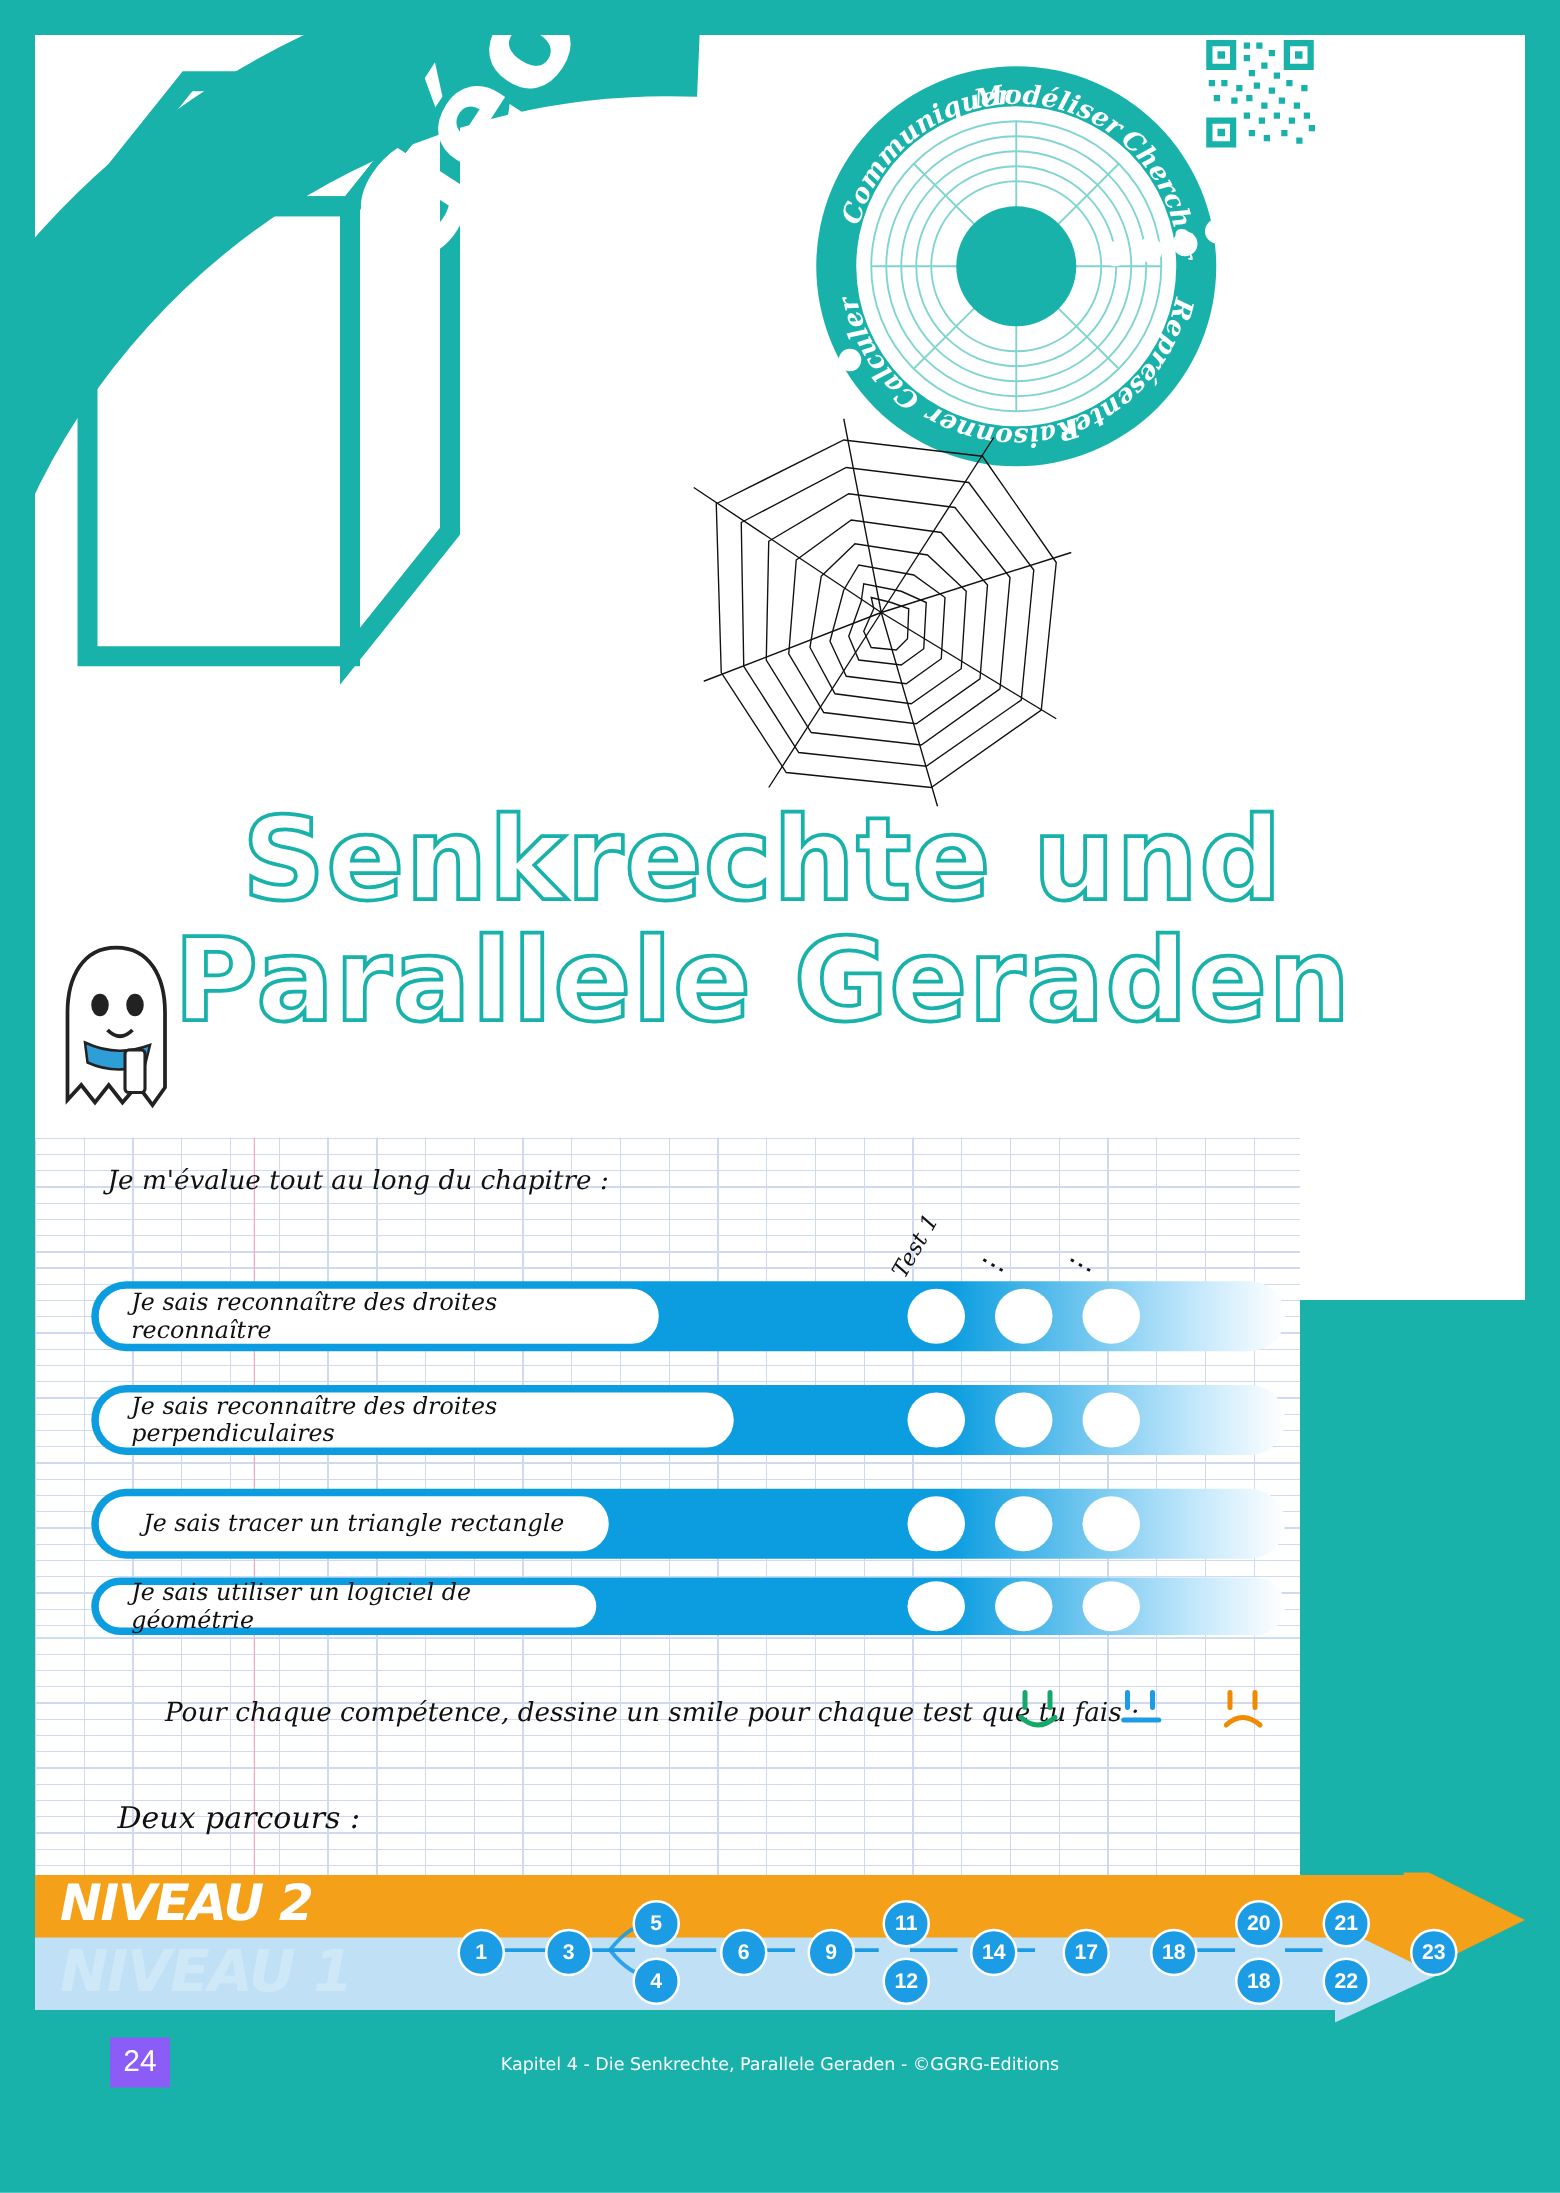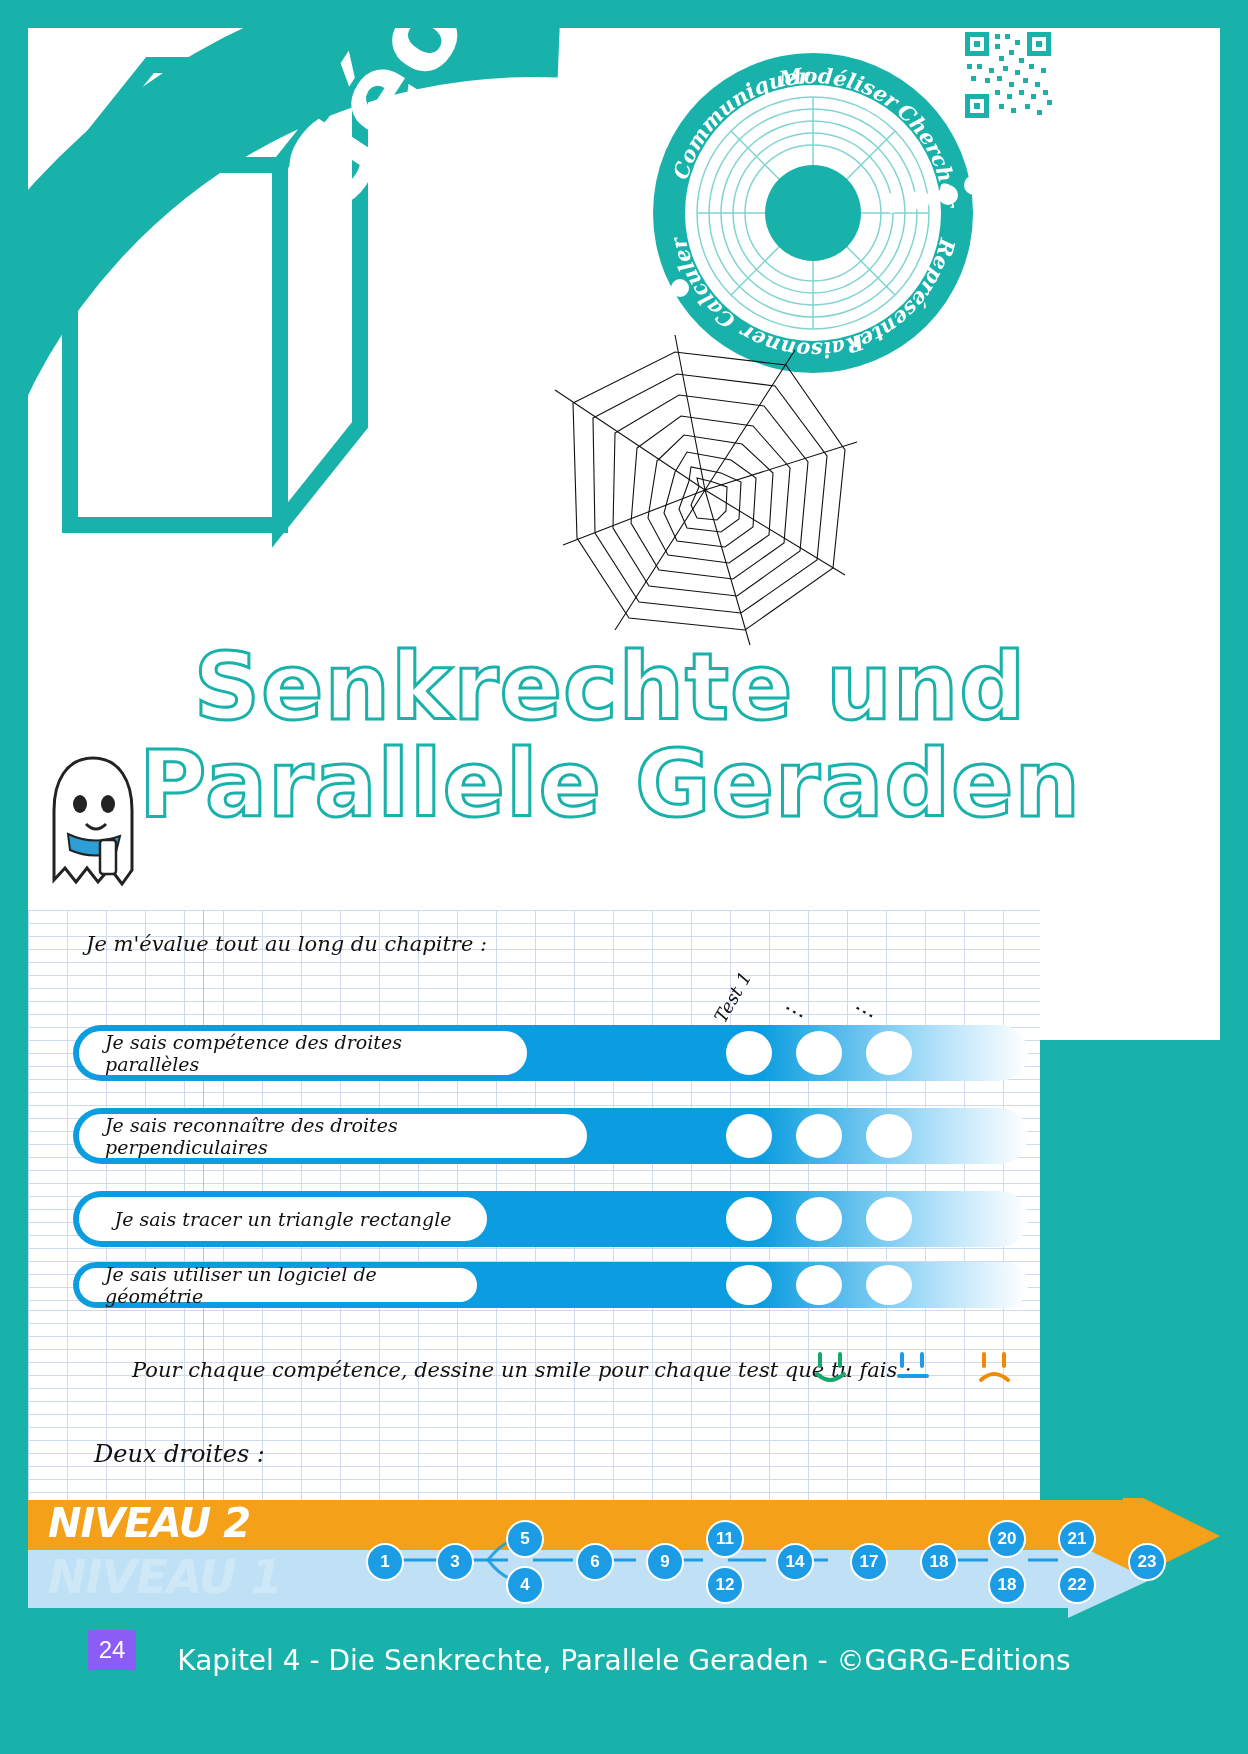--- a/index.html
+++ b/index.html
@@ -138,21 +138,21 @@
     font-family:"Liberation Sans",sans-serif;
   }
 
   
   .page-num{
     position:absolute;left:88px;top:1630px;width:48px;height:40px;background:#8b5cf6;
     color:#ffffff;font-size:24px;display:flex;align-items:center;justify-content:center;
   }
   .footer-text{
     position:absolute;left:0;top:1644px;width:1248px;text-align:center;
-    color:#ffffff;font-size:28px;font-family:"DejaVu Sans",sans-serif;
+    color:#ffffff;font-size:14px;font-family:"DejaVu Sans",sans-serif;
   }
 </style>
 </head>
 <body>
 
 <div class="page">
 
   <div class="white-shape"></div>
 
   <div class="cube">
@@ -343,21 +343,21 @@
 
     <div class="eval-label handwrite">Je m'évalue tout au long du chapitre :</div>
 
     <div class="test-label handwrite" style="left:700px;top:95px;">Test 1</div>
     <div class="dots-label" style="left:772px;top:92px;">⋮</div>
     <div class="dots-label" style="left:842px;top:92px;">⋮</div>
 
     <div class="comp-row" style="top:115px;">
       <div class="comp-bar"></div>
       <div class="comp-pill" style="width:452px;">
-        <span class="handwrite">Je sais compétence des droites parallèles</span>
+        <span class="handwrite">Je sais reconnaître des droites reconnaître</span>
       </div>
       <div class="dot" style="left:653px;"></div>
       <div class="dot" style="left:723px;"></div>
       <div class="dot" style="left:793px;"></div>
     </div>
 
     <div class="comp-row" style="top:198px;">
       <div class="comp-bar"></div>
       <div class="comp-pill" style="width:512px;">
         <span class="handwrite">Je sais reconnaître des droites perpendiculaires</span>
@@ -396,21 +396,21 @@
     <svg class="smiley" style="left:780px;top:34px;" viewBox="0 0 46 46">
       <path d="M12 10 L12 22 M32 10 L32 22 M9 30 q13 12 27 0" fill="none" stroke="#14a86a" stroke-width="4" stroke-linecap="round"></path>
     </svg>
     <svg class="smiley" style="left:862px;top:34px;" viewBox="0 0 46 46">
       <path d="M12 10 L12 22 M32 10 L32 22 M9 32 L37 32" fill="none" stroke="#1b9ce4" stroke-width="4" stroke-linecap="round"></path>
     </svg>
     <svg class="smiley" style="left:944px;top:34px;" viewBox="0 0 46 46">
       <path d="M12 10 L12 22 M32 10 L32 22 M9 36 q13 -12 27 0" fill="none" stroke="#f08a00" stroke-width="4" stroke-linecap="round"></path>
     </svg>
 
-    <div class="deux handwrite" style="top:130px;">Deux droites :</div>
+    <div class="deux handwrite" style="top:130px;">Deux parcours :</div>
   </div>
 
   <div class="arrows">
     <svg viewBox="0 0 1192 120" width="1192" height="120" style="position:absolute;left:0;top:0;">
       <path d="M0 2 L1095 2 L1095 -10 L1192 38 L1095 86 L1095 74 L0 74 Z" fill="#f4a018"></path>
       <path d="M0 52 L1040 52 L1040 42 L1122 82 L1040 120 L1040 110 L0 110 Z" fill="#bfe0f5"></path>
       <g fill="none" stroke="#1b9ce4" stroke-width="3">
         <path d="M370 62 L410 62"></path>
           <path d="M440 62 L480 62"></path>
         <path d="M505 62 L545 62"></path>

